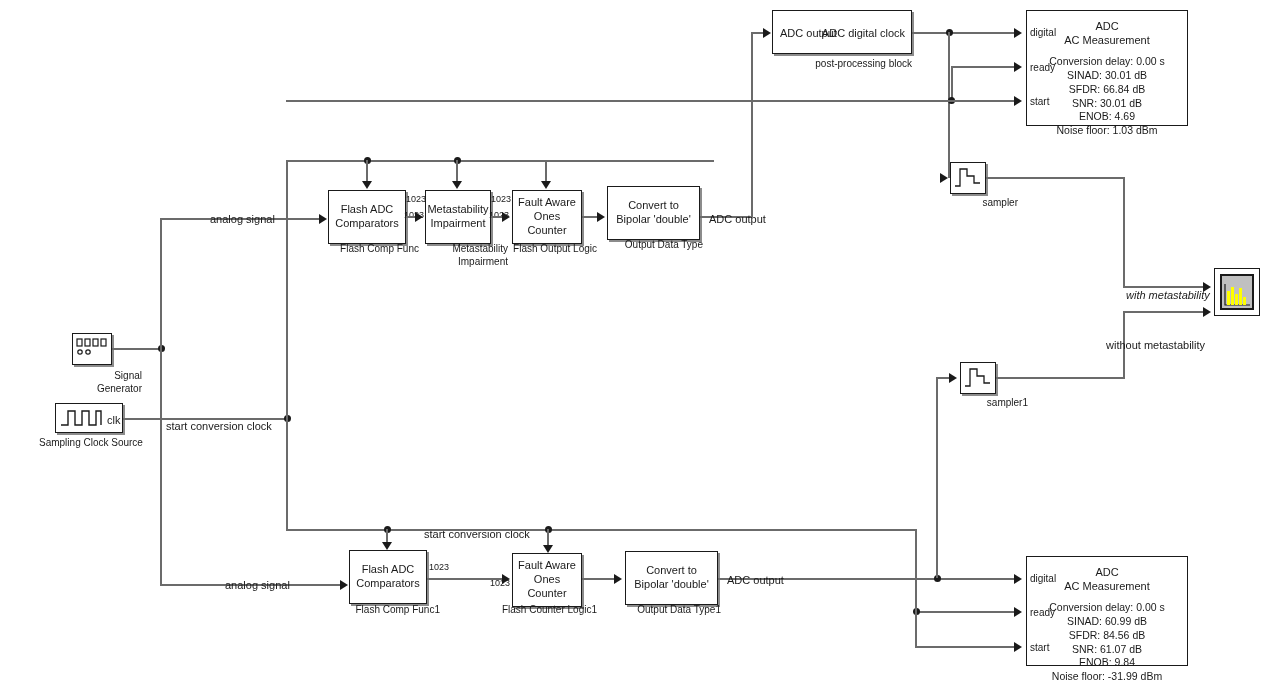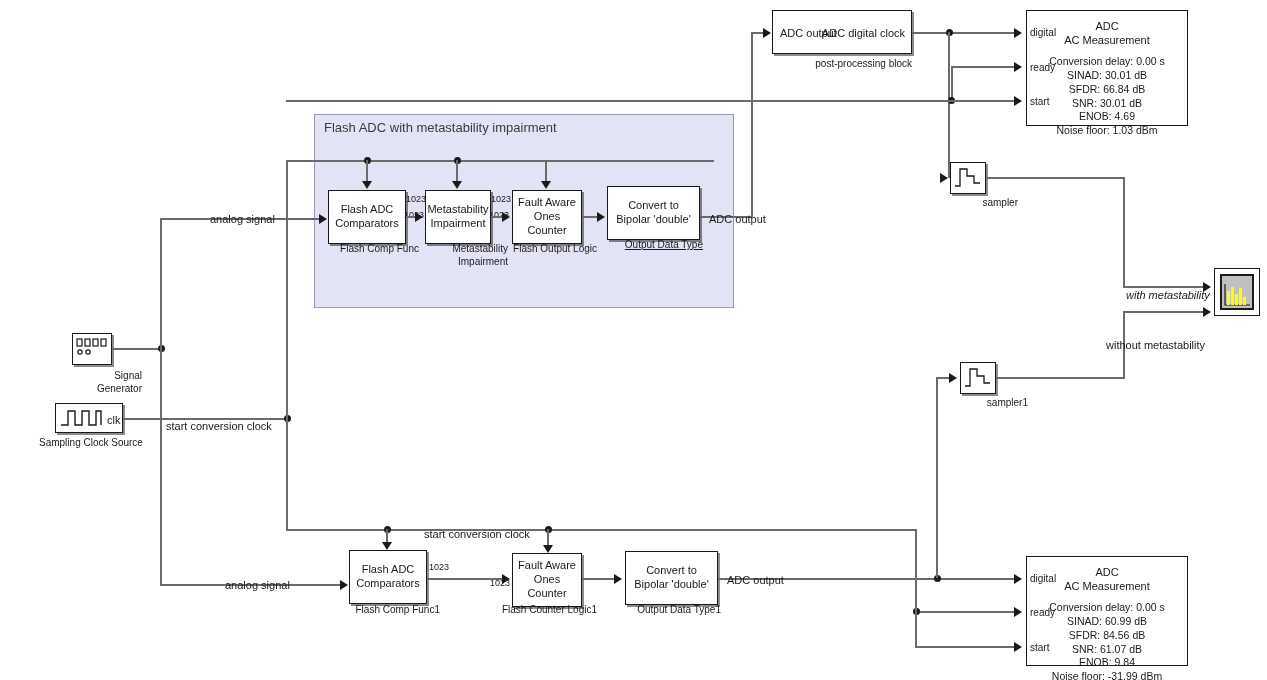--- a/index.html
+++ b/index.html
@@ -40,23 +40,20 @@
   .scopeblk{position:absolute;background:#ffffff;border:1.6px solid #1a1a1a;box-sizing:border-box;padding:5px;}
   .scope-inner{width:100%;height:100%;background:#c0c0c0;border:2.5px solid #1a1a1a;box-sizing:border-box;
                display:flex;align-items:flex-end;justify-content:center;}
   .clk-tag{position:absolute;font-size:11px;color:#1a1a1a;}
 </style>
 </head>
 <body>
 
 <div id="canvas">
 
-  <div class="subsys" style="left:314px;top:114px;width:418px;height:192px;">
-    <div class="subsys-title">Flash ADC with metastability impairment</div>
-  </div>
 
 
 
   <div class="iconblk" style="left:72px;top:333px;width:40px;height:32px;">
     <svg width="36" height="28" viewBox="0 0 36 28">
       <rect x="4" y="5" width="5" height="7" fill="none" stroke="#1a1a1a" stroke-width="1.2"></rect>
       <rect x="12" y="5" width="5" height="7" fill="none" stroke="#1a1a1a" stroke-width="1.2"></rect>
       <rect x="20" y="5" width="5" height="7" fill="none" stroke="#1a1a1a" stroke-width="1.2"></rect>
       <rect x="28" y="5" width="5" height="7" fill="none" stroke="#1a1a1a" stroke-width="1.2"></rect>
       <circle cx="7" cy="18" r="2.2" fill="none" stroke="#1a1a1a" stroke-width="1.2"></circle>
@@ -94,21 +91,21 @@
   <div class="blk" style="left:512px;top:190px;width:70px;height:54px;">
     <span style="white-space:pre-line;">Fault Aware
 Ones Counter</span>
   </div>
   <div class="blk-caption" style="left:497px;top:243px;width:100px;">Flash Output Logic</div>
 
   <div class="blk" style="left:607px;top:186px;width:93px;height:54px;">
     <span style="white-space:pre-line;">Convert to
 Bipolar 'double'</span>
   </div>
-  <div class="blk-caption" style="left:603px;top:239px;width:100px;text-decoration:underline;">Output Data Type</div>
+  <div class="blk-caption" style="left:603px;top:239px;width:100px;">Output Data Type</div>
 
   <div class="sig-label" style="left:406px;top:194px;font-size:9px;">1023</div>
   <div class="sig-label" style="left:404px;top:210px;font-size:9px;">1023</div>
   <div class="sig-label" style="left:491px;top:194px;font-size:9px;">1023</div>
   <div class="sig-label" style="left:489px;top:210px;font-size:9px;">1023</div>
 
   <div class="blk" style="left:349px;top:550px;width:78px;height:54px;">
     <span style="white-space:pre-line;">Flash ADC
 Comparators</span>
   </div>

